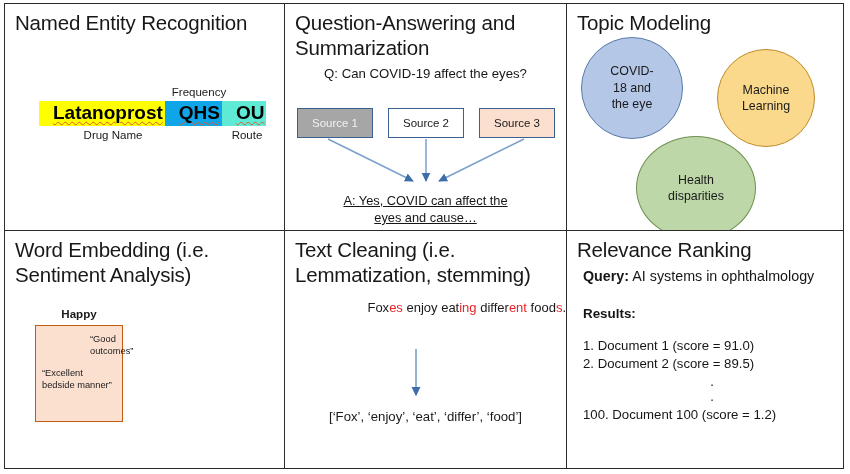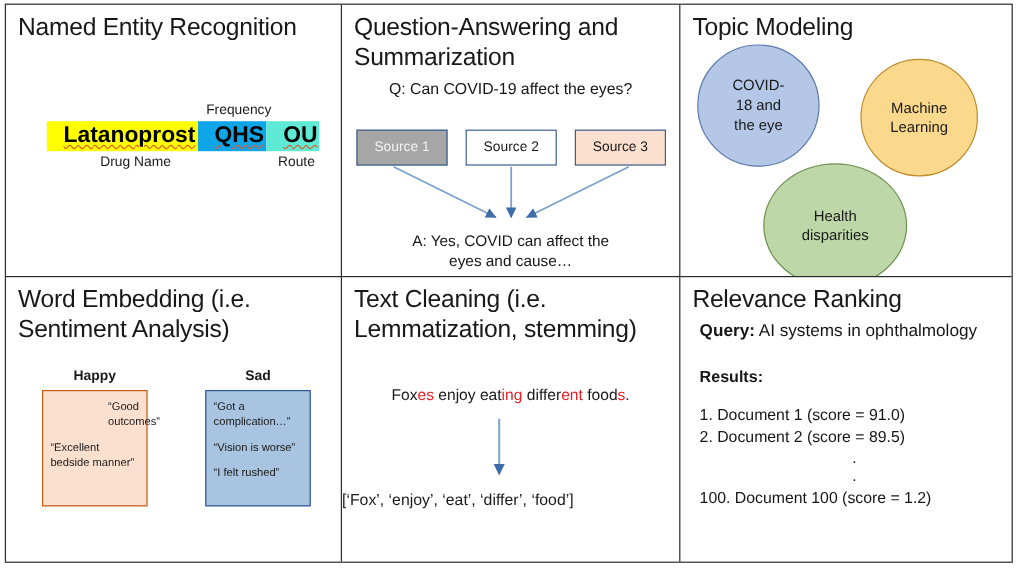--- a/index.html
+++ b/index.html
@@ -129,20 +129,21 @@
     height: 54px;
   }
   .qa-a {
     position: absolute;
     left: 6px; right: 6px;
     top: 188px;
     text-align: center;
     font-size: 12.8px;
     line-height: 17px;
     color: #161616;
+    text-decoration: underline;
   }
 
   
   .tm-area {
     position: absolute;
     left: 0; top: 0;
     width: 100%; height: 100%;
   }
   .bubble {
     position: absolute;
@@ -201,36 +202,37 @@
     color: #1a1a1a;
   }
   .we-box.happy { background: #fbe0d0; border: 1.4px solid #c55a11; }
   .we-box.sad   { background: #a8c4e0; border: 1.4px solid #2f5597; }
   .we-box p { margin: 0 0 9px 0; }
 
   
   .tc-sent {
     position: absolute;
     left: 0; right: 0;
-    top: 90px;
-    text-align: center;
+    top: 69px;
+    text-align: right;
     font-size: 13px;
     color: #1a1a1a;
   }
   .tc-sent .sfx { color: #e8232a; }
   .tc-arrow {
     position: absolute;
     left: 0; right: 0;
     top: 112px;
     height: 62px;
   }
   .tc-out {
     position: absolute;
     left: 0; right: 0;
     top: 178px;
+    text-align: center;
     font-size: 13.2px;
     color: #1a1a1a;
   }
 
   
   .rr-body {
     position: absolute;
     left: 16px;
     top: 36px;
     right: 8px;
@@ -337,29 +339,20 @@
         <div class="we-col">
           <div class="we-head">Happy</div>
           <div class="we-box happy">
             <p style="white-space:pre-line;margin-left:48px;">“Good
 outcomes”</p>
             <p style="white-space:pre-line;">“Excellent
 bedside manner”</p>
           </div>
         </div>
 
-        <div class="we-col">
-          <div class="we-head">Sad</div>
-          <div class="we-box sad">
-            <p style="white-space:pre-line;">“Got a
-complication…”</p>
-            <p style="white-space:pre-line;">“Vision is worse”</p>
-            <p style="white-space:pre-line;">“I felt rushed”</p>
-          </div>
-        </div>
       </div>
     </div>
 
     <div class="panel bcol">
       <div class="ptitle">Text Cleaning (i.e.
 Lemmatization, stemming)</div>
 
       <div class="tc-sent">
         <span>Fox</span><span class="sfx">es</span><span> enjoy eat</span><span class="sfx">ing</span><span> differ</span><span class="sfx">ent</span><span> food</span><span class="sfx">s</span><span>.</span>
       </div>

